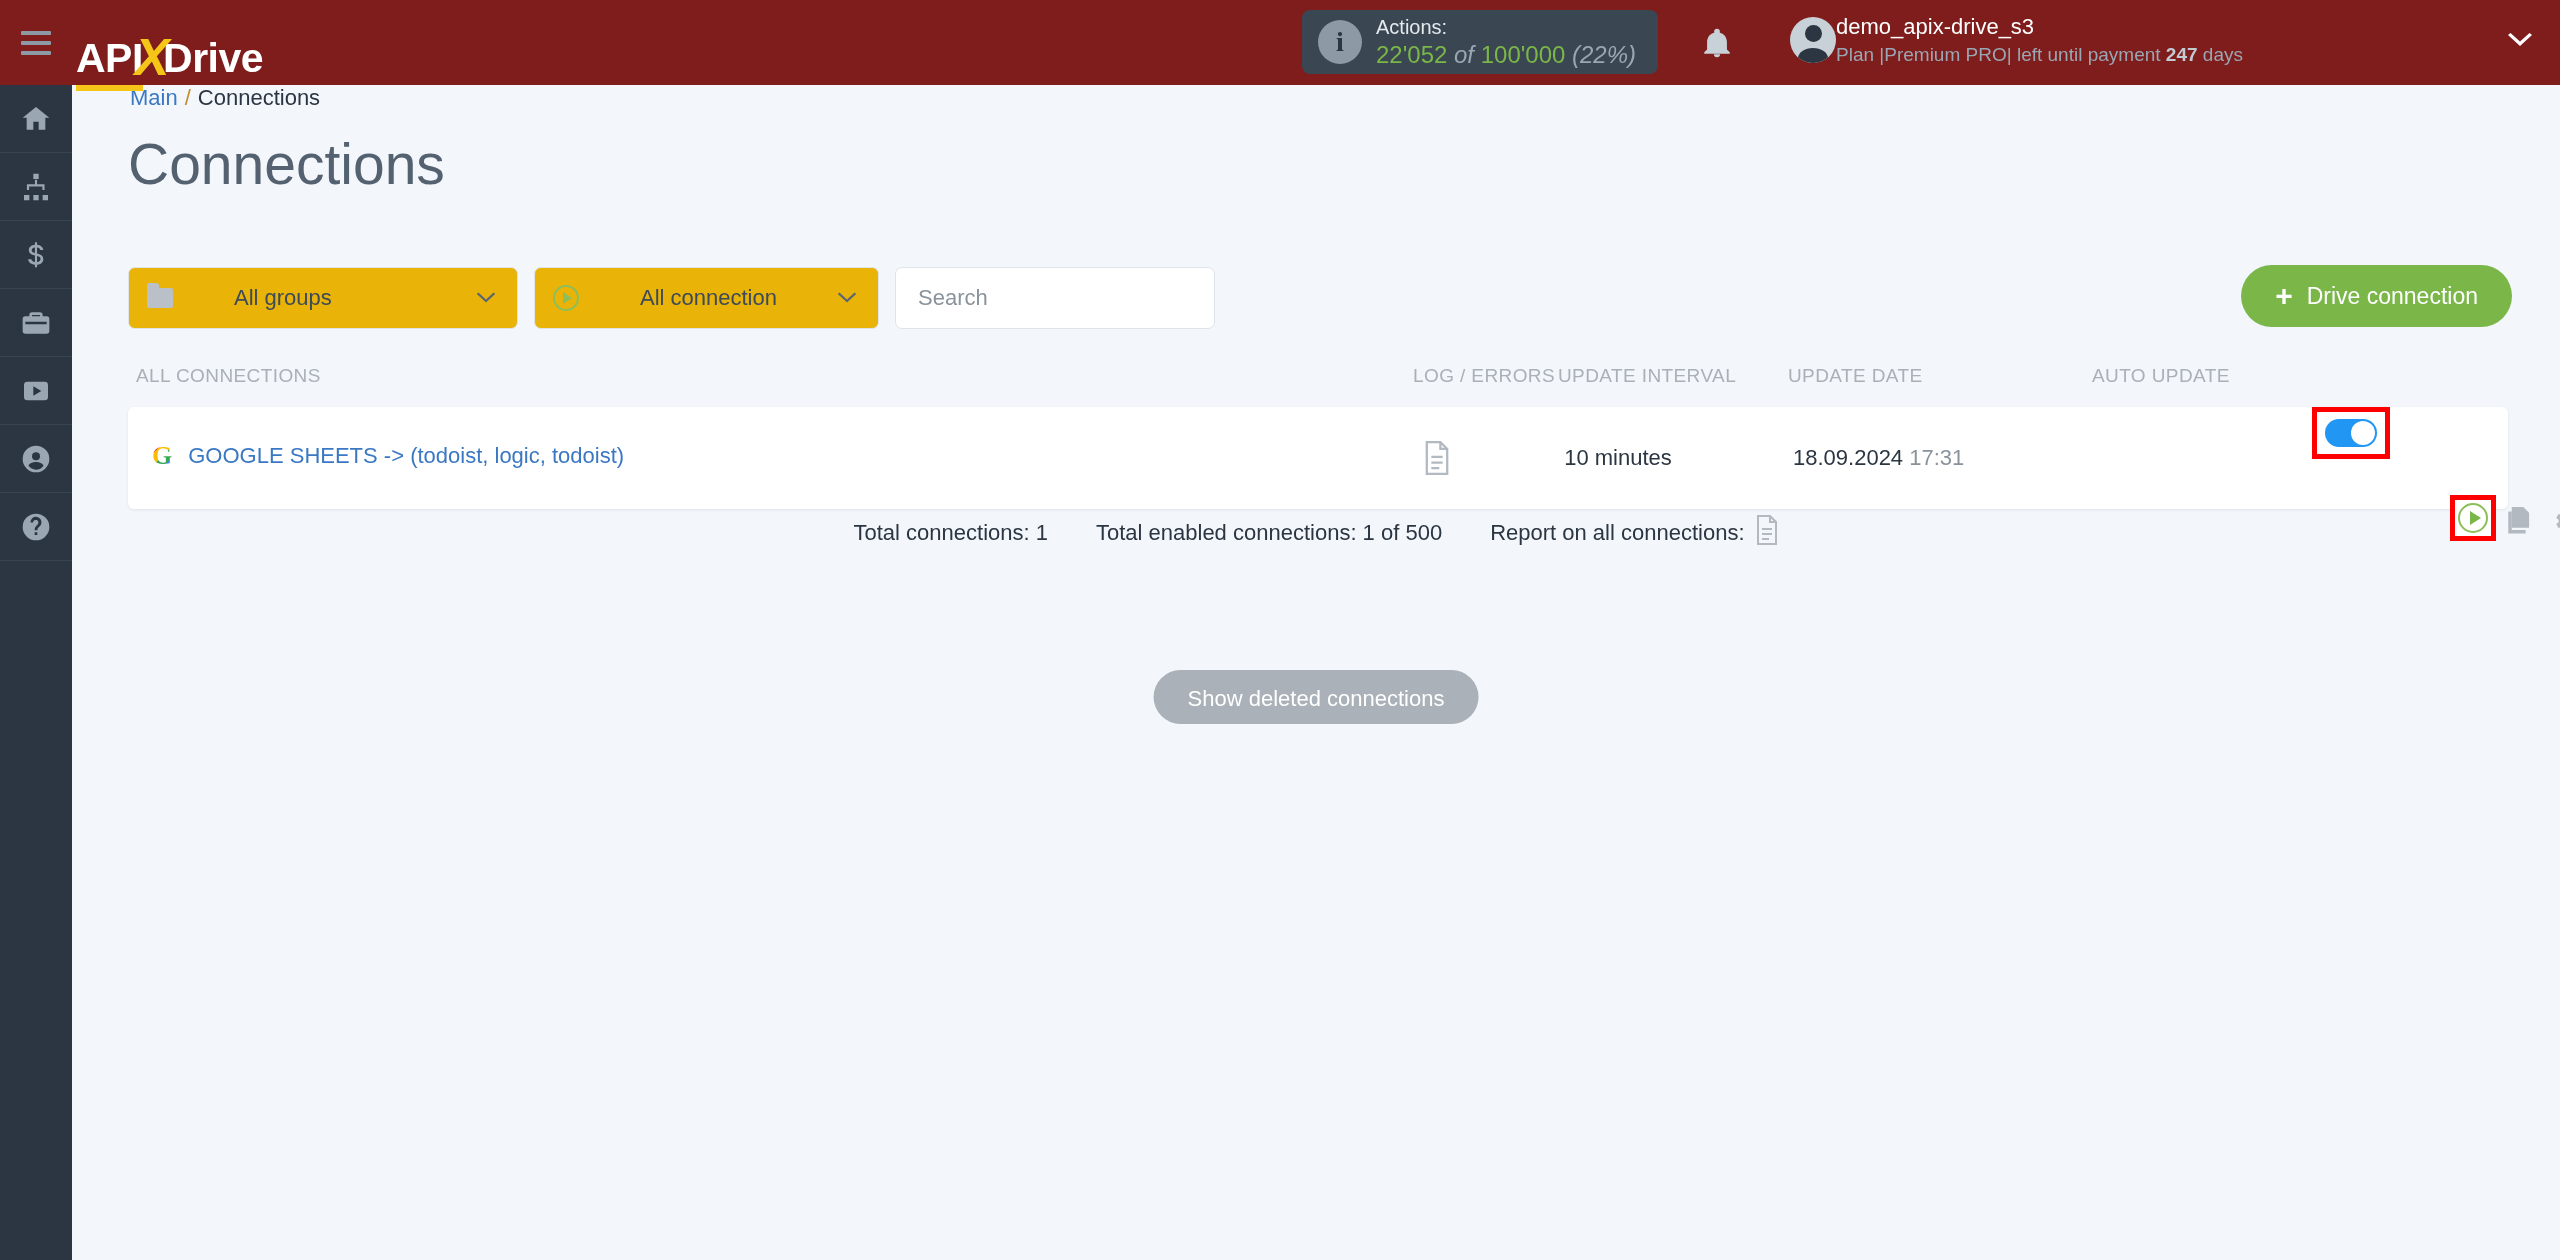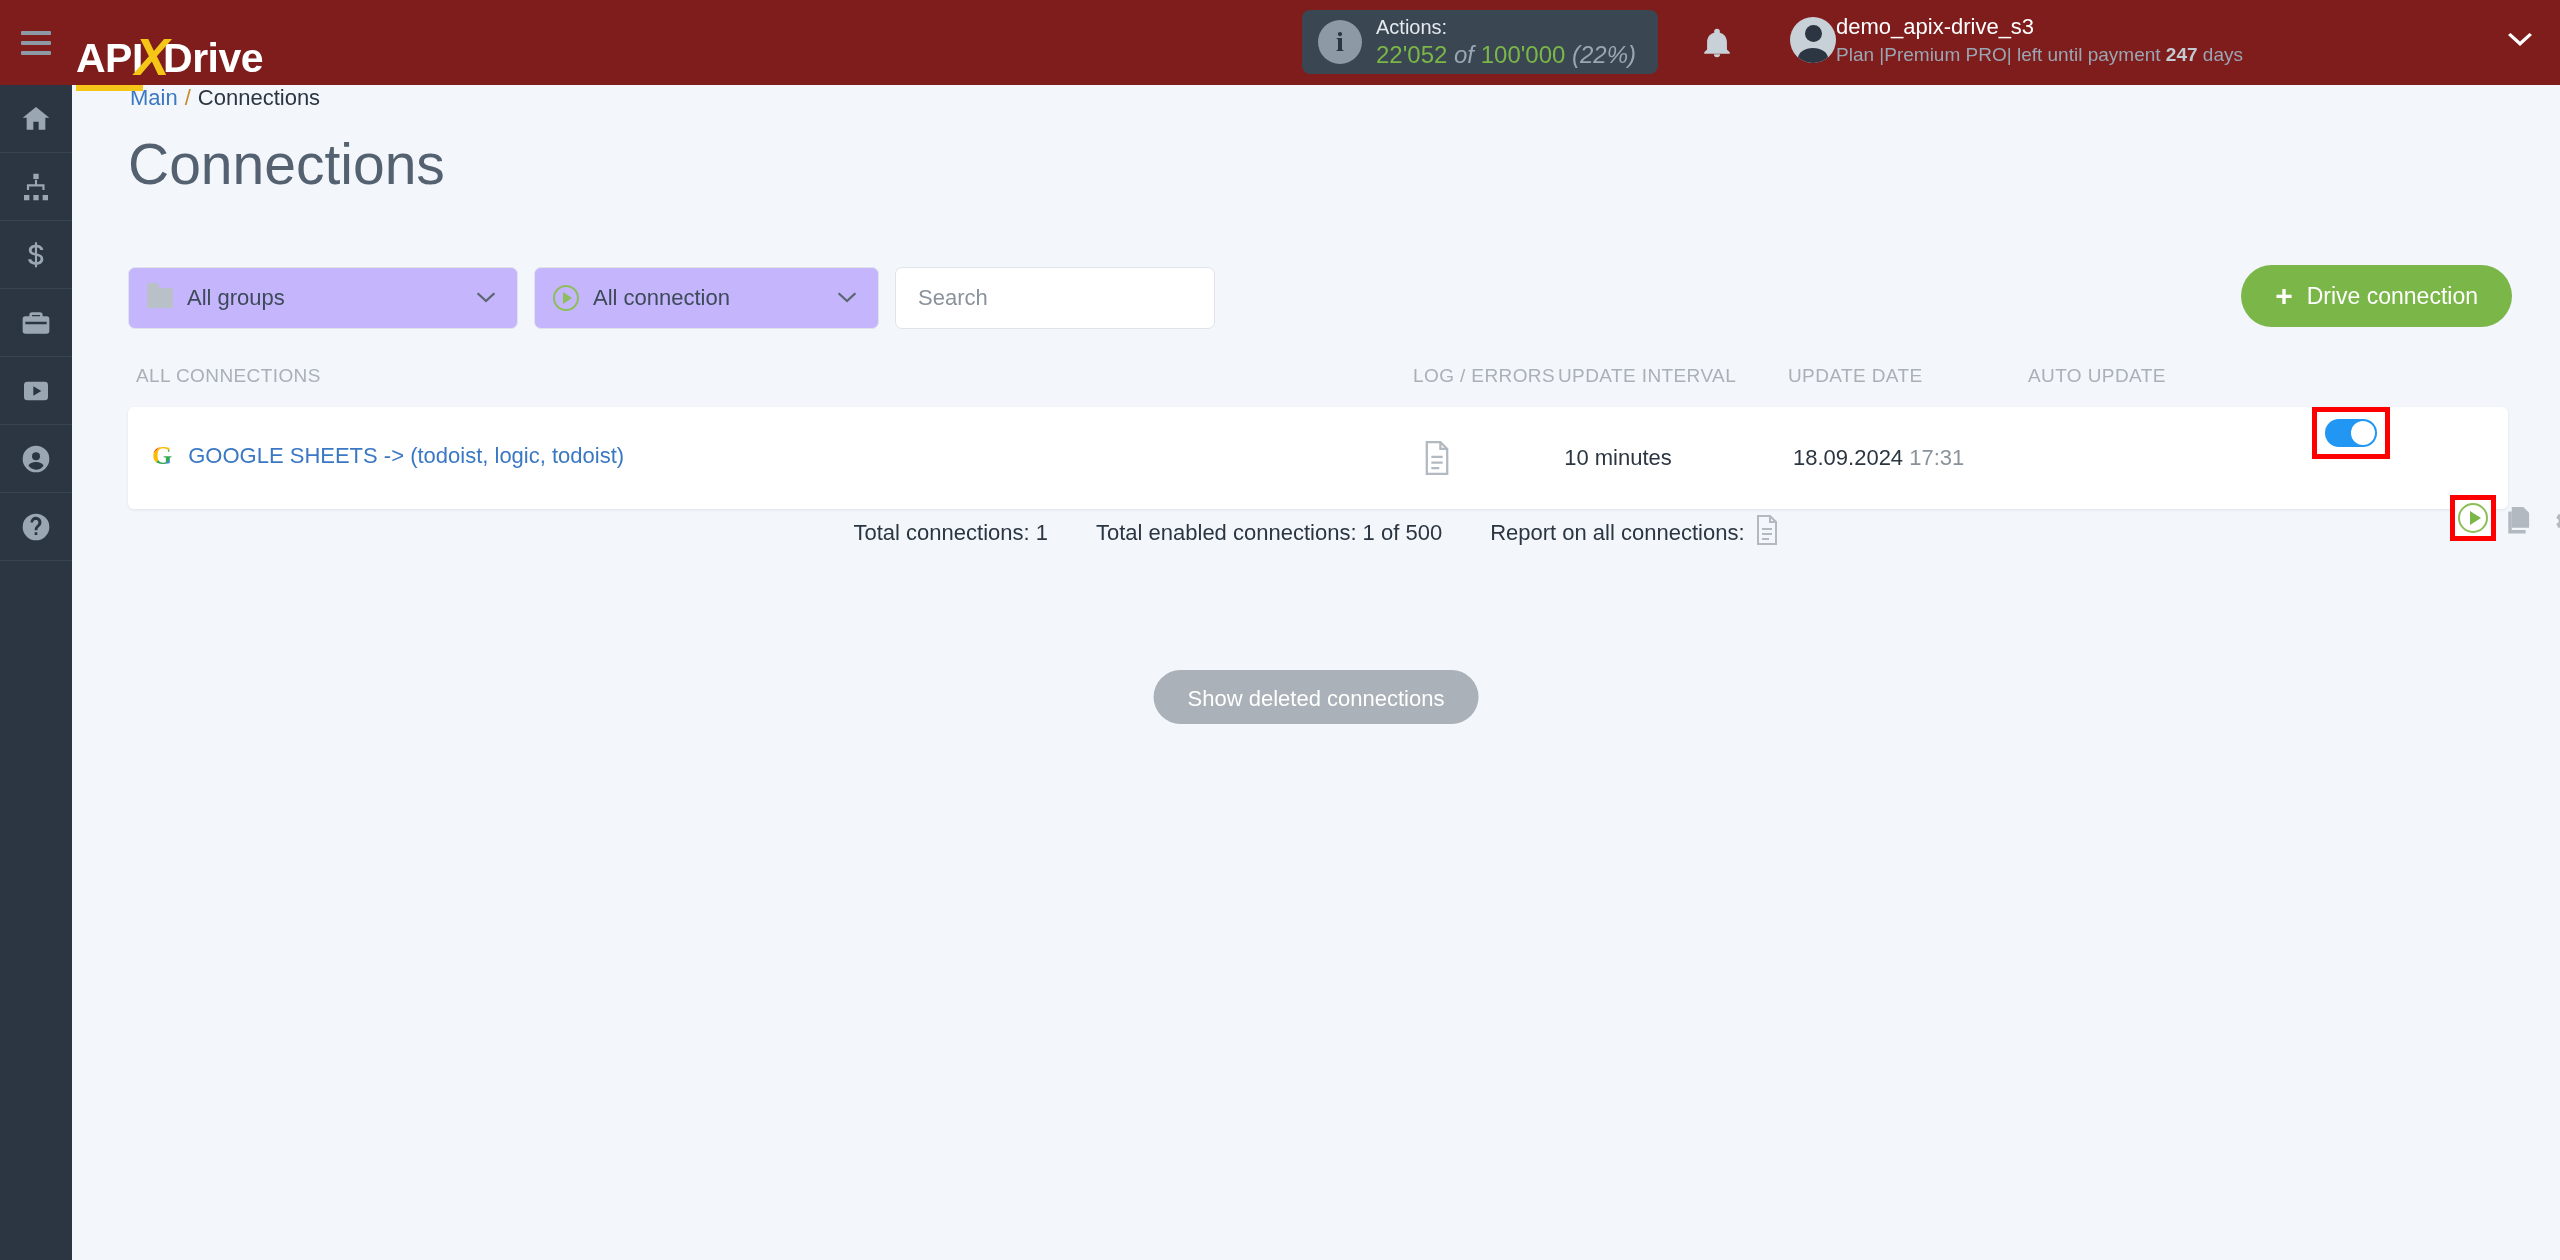--- a/index.html
+++ b/index.html
@@ -130,25 +130,26 @@
   .breadcrumb {
     position: absolute; left: 58px; top: 216px - 85px;
     font-size: 22px; color: #2b3642;
   }
   .breadcrumb a { color: #3b78c4; text-decoration: none; cursor: pointer; }
   .breadcrumb .sep { color: #c58b2e; margin: 0 7px; }
 
   
   .filters { position: absolute; left: 56px; top: 182px; display: flex; gap: 16px; }
   .select-box {
-    height: 62px; background: #c4b5fd;
+    height: 62px; background: #eab308;
     border: 1px solid #dfe4ea; border-radius: 7px;
     display: flex; align-items: center;
     padding: 0 18px; cursor: pointer;
     position: relative;
+    gap: 47px;
   }
   .select-groups { width: 390px; }
   .select-conn { width: 345px; }
   .select-label { font-size: 22px; color: #3d4a58; margin-left: 14px; }
   .chev-dark { position: absolute; right: 20px; top: 24px; }
 
   .folder-icon {
     width: 26px; height: 20px; background: #b9c0c8;
     border-radius: 2px; position: relative;
   }
@@ -194,21 +195,21 @@
     position: absolute; left: 56px; top: 280px;
     width: 2380px; height: 36px;
     font-size: 19px; color: #a9b0b8;
     letter-spacing: 0.4px;
   }
   .th { position: absolute; top: 0; white-space: nowrap; }
   .th-all      { left: 8px; }
   .th-log      { left: 1285px; }
   .th-interval { left: 1430px; }
   .th-date     { left: 1660px; }
-  .th-auto     { left: 1900px; }
+  .th-auto     { left: 1964px; }
 
   .row {
     position: absolute; left: 56px; top: 322px;
     width: 2380px; height: 102px;
     background: #ffffff; border-radius: 6px;
     box-shadow: 0 1px 3px rgba(40,60,90,0.09);
   }
   .row-name {
     position: absolute; left: 24px; top: 36px;
     display: flex; align-items: center; gap: 16px;

